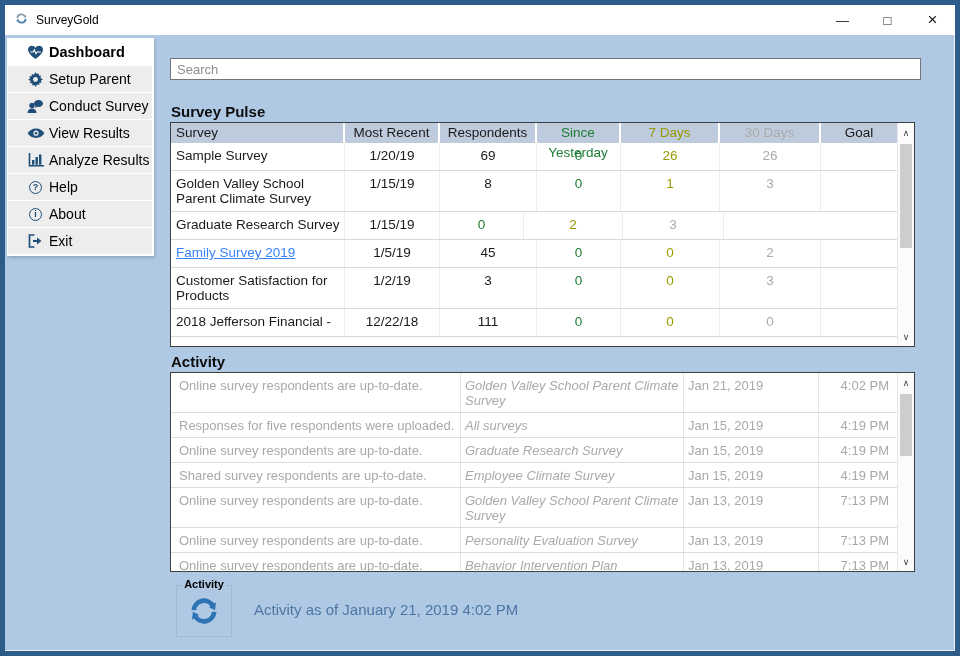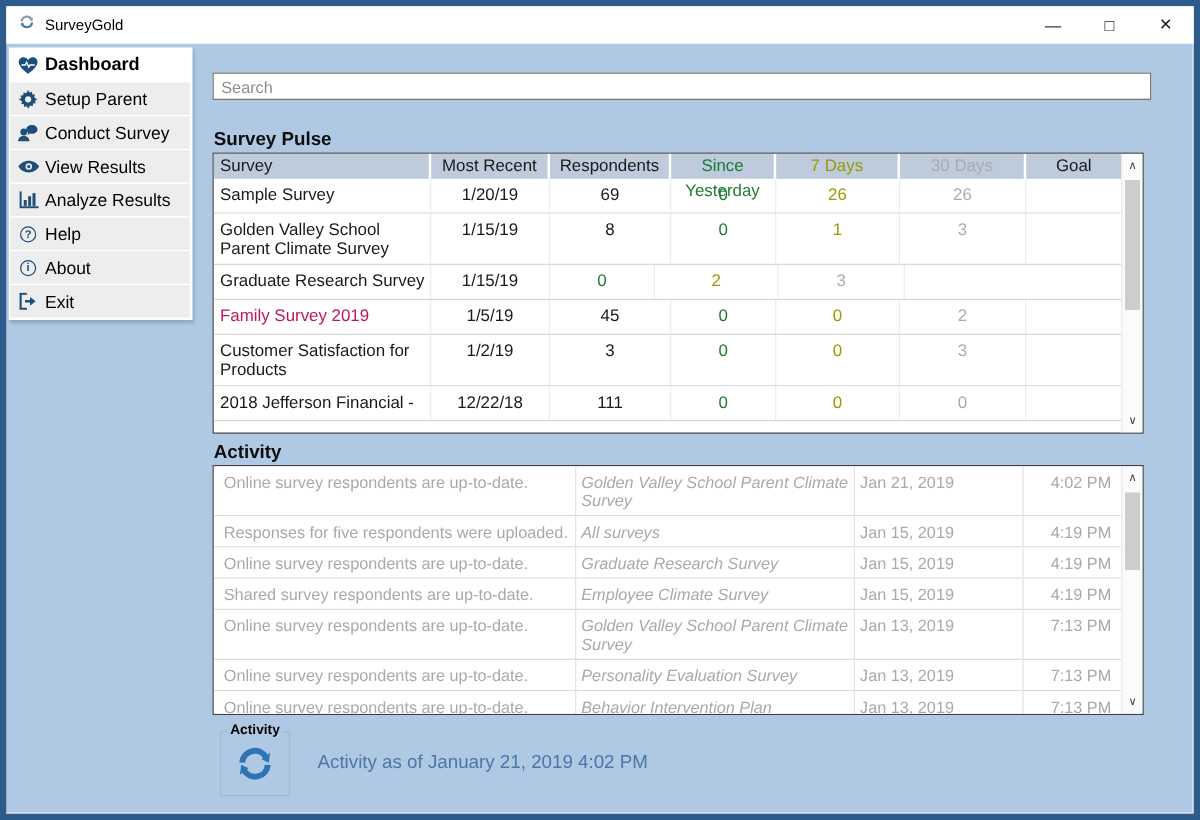--- a/index.html
+++ b/index.html
@@ -12,21 +12,21 @@
   .window{width:960px;height:656px;border:5px solid var(--window_border);background:var(--content_bg);display:flex;flex-direction:column;box-shadow:inset -1px -1px 0 #eef2f6;}
   .titlebar{height:30px;flex:0 0 30px;background:#fff;display:flex;align-items:center;padding-left:9px;}
   .app-title{font-size:12px;color:#000;margin-left:7px;}
   .win-controls{margin-left:auto;display:flex;align-self:stretch;}
   .win-btn{width:45px;display:flex;align-items:center;justify-content:center;font-size:13px;color:#1a1a1a;cursor:pointer;}
   .win-btn.close{font-size:17px;}
   .content{position:relative;flex:1;}
 
   
   .sidebar{position:absolute;left:2px;top:3px;width:147px;background:#fff;padding:1px 2px 2px 1px;box-shadow:1px 2px 3px rgba(0,0,0,.18);}
-  .nav-item{height:26px;display:flex;align-items:center;padding-left:4px;background:var(--sidebar_item_bg);margin-bottom:1px;font-size:14px;color:#000;cursor:pointer;}
+  .nav-item{height:26px;display:flex;align-items:center;padding-left:17px;background:var(--sidebar_item_bg);margin-bottom:1px;font-size:14px;color:#000;cursor:pointer;}
   .nav-item:last-child{margin-bottom:0;}
   .nav-item.active{background:#fff;font-weight:bold;font-size:14.5px;}
   .nav-icon{flex:0 0 21px;display:flex;justify-content:center;align-items:center;margin-right:3px;color:var(--icon_blue);}
   .circle-glyph{width:13px;height:13px;border:1.5px solid var(--icon_blue);border-radius:50%;font-size:9px;line-height:10px;text-align:center;color:var(--icon_blue);font-weight:bold;}
 
   
   .main{position:absolute;left:165px;top:0;width:751px;height:100%;}
   .search{position:absolute;top:23px;left:0;width:751px;height:22px;border:1px solid #767676;font-size:13px;padding:0 6px;color:#1a1a1a;font-family:inherit;background:#fff;}
   .search::placeholder{color:#8e8e8e;}
   .section-title{position:absolute;left:1px;font-size:15px;font-weight:bold;color:#0d0d0d;}
@@ -207,21 +207,21 @@
               </div>
               <div class="spr">
                 <div class="spc c0" style="color: rgb(26, 26, 26);">Graduate Research Survey</div>
                 <div class="spc c1" style="color: rgb(26, 26, 26);">1/15/19</div>
                 <div class="spc c3" style="color: rgb(30, 123, 52);">0</div>
                 <div class="spc c4" style="color: rgb(154, 154, 0);">2</div>
                 <div class="spc c5" style="color: rgb(171, 171, 171);">3</div>
                 <div class="spc c6" style="color: rgb(26, 26, 26);"></div>
               </div>
               <div class="spr">
-                <div class="spc c0" style="color: #be185d;">Family Survey 2019</div>
+                <div class="spc c0" style="color: #3b82f6; text-decoration: underline;">Family Survey 2019</div>
                 <div class="spc c1" style="color: rgb(26, 26, 26);">1/5/19</div>
                 <div class="spc c2" style="color: rgb(26, 26, 26);">45</div>
                 <div class="spc c3" style="color: rgb(30, 123, 52);">0</div>
                 <div class="spc c4" style="color: rgb(154, 154, 0);">0</div>
                 <div class="spc c5" style="color: rgb(171, 171, 171);">2</div>
                 <div class="spc c6" style="color: rgb(26, 26, 26);"></div>
               </div>
               <div class="spr">
                 <div class="spc c0" style="color: rgb(26, 26, 26);">Customer Satisfaction for Products</div>
                 <div class="spc c1" style="color: rgb(26, 26, 26);">1/2/19</div>

